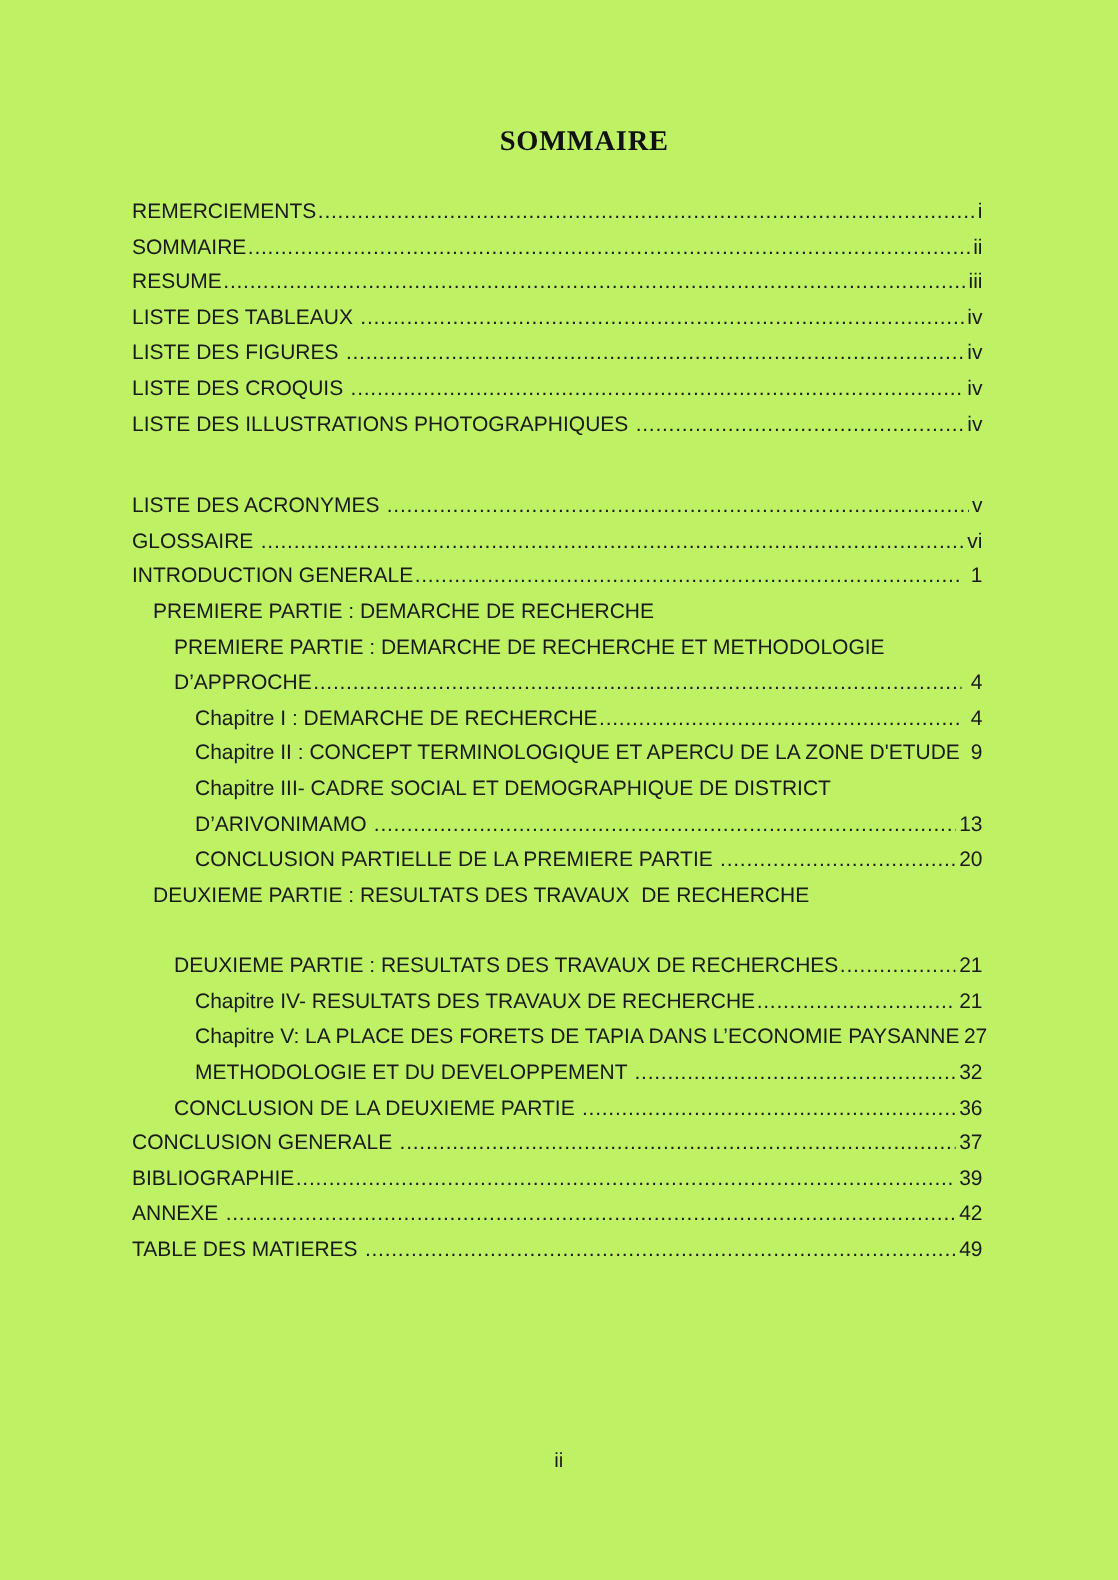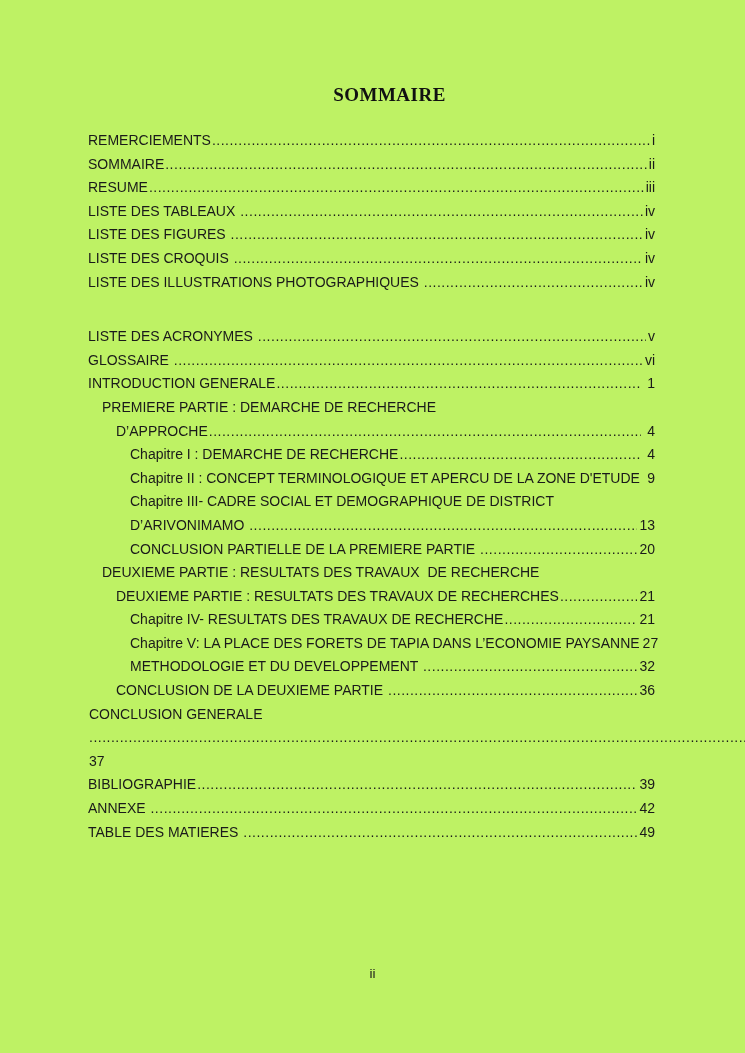--- a/index.html
+++ b/index.html
@@ -126,20 +126,23 @@
       </div>
       <div class="toc-row" style="padding-left: 0px;">
         <span class="toc-label">INTRODUCTION GENERALE</span>
         <span class="toc-leader">............................................................................................................................................................................................................................................................................................................</span>
         <span class="toc-page"> 1</span>
       </div>
       <div class="toc-row" style="padding-left: 14px;">
         <span class="toc-label">PREMIERE PARTIE : DEMARCHE DE RECHERCHE</span>
       </div>
       <div class="toc-row" style="padding-left: 28px;">
+        <span class="toc-label">PREMIERE PARTIE : DEMARCHE DE RECHERCHE ET METHODOLOGIE</span>
+      </div>
+      <div class="toc-row" style="padding-left: 28px;">
         <span class="toc-label">D’APPROCHE</span>
         <span class="toc-leader">............................................................................................................................................................................................................................................................................................................</span>
         <span class="toc-page"> 4</span>
       </div>
       <div class="toc-row" style="padding-left: 42px;">
         <span class="toc-label">Chapitre I : DEMARCHE DE RECHERCHE</span>
         <span class="toc-leader">............................................................................................................................................................................................................................................................................................................</span>
         <span class="toc-page"> 4</span>
       </div>
       <div class="toc-row" style="padding-left: 42px; text-align: center;">
@@ -156,21 +159,21 @@
         <span class="toc-page">13</span>
       </div>
       <div class="toc-row" style="padding-left: 42px;">
         <span class="toc-label">CONCLUSION PARTIELLE DE LA PREMIERE PARTIE </span>
         <span class="toc-leader">............................................................................................................................................................................................................................................................................................................</span>
         <span class="toc-page">20</span>
       </div>
       <div class="toc-row" style="padding-left: 14px;">
         <span class="toc-label">DEUXIEME PARTIE : RESULTATS DES TRAVAUX  DE RECHERCHE</span>
       </div>
-      <div class="toc-row" style="padding-left: 28px;">
+      <div class="toc-row" style="padding-left: 28px; margin-top: 24px;">
         <span class="toc-label">DEUXIEME PARTIE : RESULTATS DES TRAVAUX DE RECHERCHES</span>
         <span class="toc-leader">............................................................................................................................................................................................................................................................................................................</span>
         <span class="toc-page">21</span>
       </div>
       <div class="toc-row" style="padding-left: 42px;">
         <span class="toc-label">Chapitre IV- RESULTATS DES TRAVAUX DE RECHERCHE</span>
         <span class="toc-leader">............................................................................................................................................................................................................................................................................................................</span>
         <span class="toc-page">21</span>
       </div>
       <div class="toc-row" style="padding-left: 42px;">
@@ -181,21 +184,21 @@
       <div class="toc-row" style="padding-left: 42px;">
         <span class="toc-label">METHODOLOGIE ET DU DEVELOPPEMENT </span>
         <span class="toc-leader">............................................................................................................................................................................................................................................................................................................</span>
         <span class="toc-page">32</span>
       </div>
       <div class="toc-row" style="padding-left: 28px;">
         <span class="toc-label">CONCLUSION DE LA DEUXIEME PARTIE </span>
         <span class="toc-leader">............................................................................................................................................................................................................................................................................................................</span>
         <span class="toc-page">36</span>
       </div>
-      <div class="toc-row" style="padding-left: 0px; flex-direction: column;">
+      <div class="toc-row" style="padding-left: 0px;">
         <span class="toc-label">CONCLUSION GENERALE </span>
         <span class="toc-leader">............................................................................................................................................................................................................................................................................................................</span>
         <span class="toc-page">37</span>
       </div>
       <div class="toc-row" style="padding-left: 0px;">
         <span class="toc-label">BIBLIOGRAPHIE</span>
         <span class="toc-leader">............................................................................................................................................................................................................................................................................................................</span>
         <span class="toc-page">39</span>
       </div>
       <div class="toc-row" style="padding-left: 0px;">

